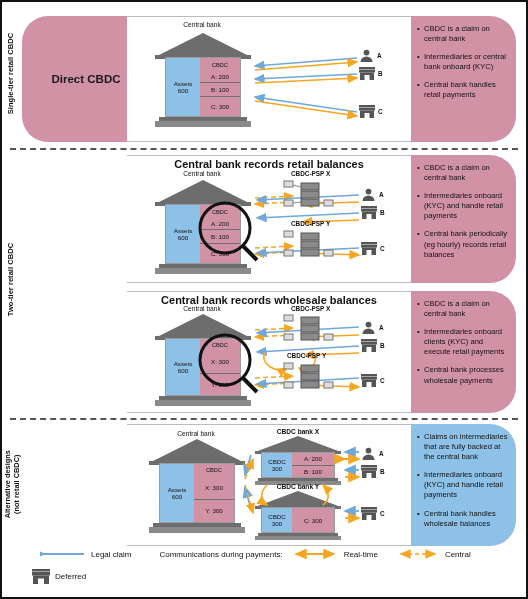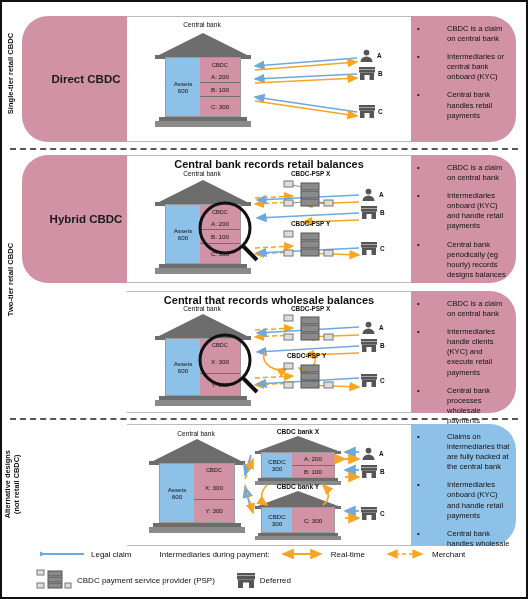--- a/index.html
+++ b/index.html
@@ -18,21 +18,21 @@
   .label-box.pink{background:#d292a6;}
   .label-box.blue{background:#8ec1e8;}
 
   
   .bullet-box{position:absolute;right:0;top:0;bottom:0;width:105px;
     border-radius:0 26px 26px 0;padding:8px 6px 6px 6px;box-sizing:border-box;}
   .bullet-box.pink{background:#d292a6;}
   .bullet-box.blue{background:#8ec1e8;}
   .bullet{display:flex;font-size:7.6px;line-height:1.33;color:#111;margin-bottom:8px;}
   .bullet .dot{flex:0 0 7px;}
-  .bullet .txt{flex:1;margin-left:23px;}
+  .bullet .txt{flex:1;}
 
   
   .stage{position:absolute;left:105px;right:105px;top:0;bottom:0;
          border-top:1px solid #bbb;border-bottom:1px solid #bbb;background:#fff;}
 
   .stage-title{position:absolute;top:2px;left:0;right:0;text-align:center;
     font-size:11px;font-weight:bold;color:#111;}
   .cb-caption{position:absolute;font-size:6.6px;color:#111;text-align:center;white-space:nowrap;}
 
   
@@ -165,21 +165,20 @@
             <span class="txt">Central bank handles retail payments</span>
           </div>
       </div>
     </div>
   </div>
 
   <div class="divider" style="top:146px;"></div>
 
   <div class="panel" id="p2" style="top:153px;height:128px;left:20px;right:10px;">
     <div class="panel-inner">
-      <div class="label-box pink">Hybrid CBDC</div>
       <div class="stage">
 
         <div class="stage-title">Central bank records retail balances</div>
         <div class="cb-caption" style="top:14px;left:20px;width:110px;">Central bank</div>
 
         <div class="bank" style="left:28px;top:24px;width:96px;height:94px;">
           <svg width="96" height="26" style="position:absolute;left:0;top:0;">
             <polygon points="48,0 96,24 0,24" fill="#6d6d6d"></polygon>
             <rect x="0" y="22" width="96" height="4" fill="#6d6d6d"></rect>
           </svg>
@@ -284,31 +283,31 @@
         <div class="bullet">
             <span class="dot">•</span>
             <span class="txt">CBDC is a claim on central bank</span>
           </div>
         <div class="bullet">
             <span class="dot">•</span>
             <span class="txt">Intermediaries onboard (KYC) and handle retail payments</span>
           </div>
         <div class="bullet">
             <span class="dot">•</span>
-            <span class="txt">Central bank periodically (eg hourly) records designs balances</span>
+            <span class="txt">Central bank periodically (eg hourly) records retail balances</span>
           </div>
       </div>
     </div>
   </div>
 
   <div class="panel" id="p3" style="top:289px;height:122px;left:20px;right:10px;">
     <div class="panel-inner">
       <div class="stage">
 
-        <div class="stage-title">Central that records wholesale balances</div>
+        <div class="stage-title">Central bank records wholesale balances</div>
         <div class="cb-caption" style="top:13px;left:20px;width:110px;">Central bank</div>
 
         <div class="bank" style="left:28px;top:22px;width:96px;height:92px;">
           <svg width="96" height="26" style="position:absolute;left:0;top:0;">
             <polygon points="48,0 96,24 0,24" fill="#6d6d6d"></polygon>
             <rect x="0" y="22" width="96" height="4" fill="#6d6d6d"></rect>
           </svg>
           <div class="body" style="left:10px;top:24px;width:76px;height:58px;">
             <div class="col-blue" style="width:34px;">
               <span>Assets</span>
@@ -401,21 +400,21 @@
         </div>
       </div>
 
       <div class="bullet-box pink">
         <div class="bullet">
             <span class="dot">•</span>
             <span class="txt">CBDC is a claim on central bank</span>
           </div>
         <div class="bullet">
             <span class="dot">•</span>
-            <span class="txt">Intermediaries handle clients (KYC) and execute retail payments</span>
+            <span class="txt">Intermediaries onboard clients (KYC) and execute retail payments</span>
           </div>
         <div class="bullet">
             <span class="dot">•</span>
             <span class="txt">Central bank processes wholesale payments</span>
           </div>
       </div>
     </div>
   </div>
 
   <div class="divider" style="top:416px;"></div>
@@ -563,55 +562,44 @@
           <defs>
               <marker id="lgA" markerWidth="7" markerHeight="7" refX="1" refY="3" orient="auto">
             <path d="M7,0 L0,3 L7,6 z" fill="#6fa8dc"></path>
               </marker>
             </defs>
           <line x1="44" y1="5" x2="4" y2="5" stroke="#6fa8dc" stroke-width="1.8" marker-end="url(#lgA)"></line>
         </svg>
         <span>Legal claim</span>
       </div>
       <div class="leg-item" style="margin-left:28px;">
-        <span>Intermediaries during payment:</span>
+        <span>Communications during payments:</span>
       </div>
       <div class="leg-item" style="margin-left:8px;">
         <svg width="48" height="10">
           <defs>
             <marker id="rtR" markerWidth="7" markerHeight="7" refX="6" refY="3" orient="auto">
                 <path d="M0,0 L7,3 L0,6 z" fill="#f5a623"></path>
               </marker>
             <marker id="rtL" markerWidth="7" markerHeight="7" refX="1" refY="3" orient="auto">
                 <path d="M7,0 L0,3 L7,6 z" fill="#f5a623"></path>
               </marker>
           </defs>
           <line x1="5" y1="5" x2="43" y2="5" stroke="#f5a623" stroke-width="1.8" marker-end="url(#rtR)" marker-start="url(#rtL)"></line>
         </svg>
         <span>Real-time</span>
       </div>
       <div class="leg-item" style="margin-left:18px;">
         <svg width="44" height="10">
           <line x1="5" y1="5" x2="39" y2="5" stroke="#f5a623" stroke-width="1.6" stroke-dasharray="4,3" marker-end="url(#rtR)" marker-start="url(#rtL)"></line>
         </svg>
-        <span>Merchant</span>
+        <span>Central</span>
       </div>
     </div>
     <div class="leg-row" style="top:22px;">
-      <div class="leg-item" style="margin-left:26px;">
-        <svg width="36" height="22">
-          <rect x="12" y="2" width="14" height="5" fill="#8a8a8a" stroke="#555"></rect>
-          <rect x="12" y="8" width="14" height="5" fill="#8a8a8a" stroke="#555"></rect>
-          <rect x="12" y="14" width="14" height="5" fill="#8a8a8a" stroke="#555"></rect>
-          <rect x="1" y="1" width="7" height="5" fill="#ddd" stroke="#777"></rect>
-          <rect x="1" y="14" width="7" height="5" fill="#ddd" stroke="#777"></rect>
-          <rect x="29" y="14" width="6" height="5" fill="#ddd" stroke="#777"></rect>
-        </svg>
-        <span>CBDC payment service provider (PSP)</span>
-      </div>
       <div class="leg-item" style="margin-left:22px;">
         <svg width="18" height="15">
           <rect x="0" y="3" width="18" height="3.5" fill="#555"></rect>
             <rect x="1" y="6.5" width="16" height="8.5" fill="#555"></rect>
           <rect x="6" y="9.5" width="6" height="5.5" fill="#fff"></rect>
             <rect x="0" y="0" width="18" height="2.5" fill="#555"></rect>
         </svg>
         <span>Deferred</span>
       </div>
     </div>

